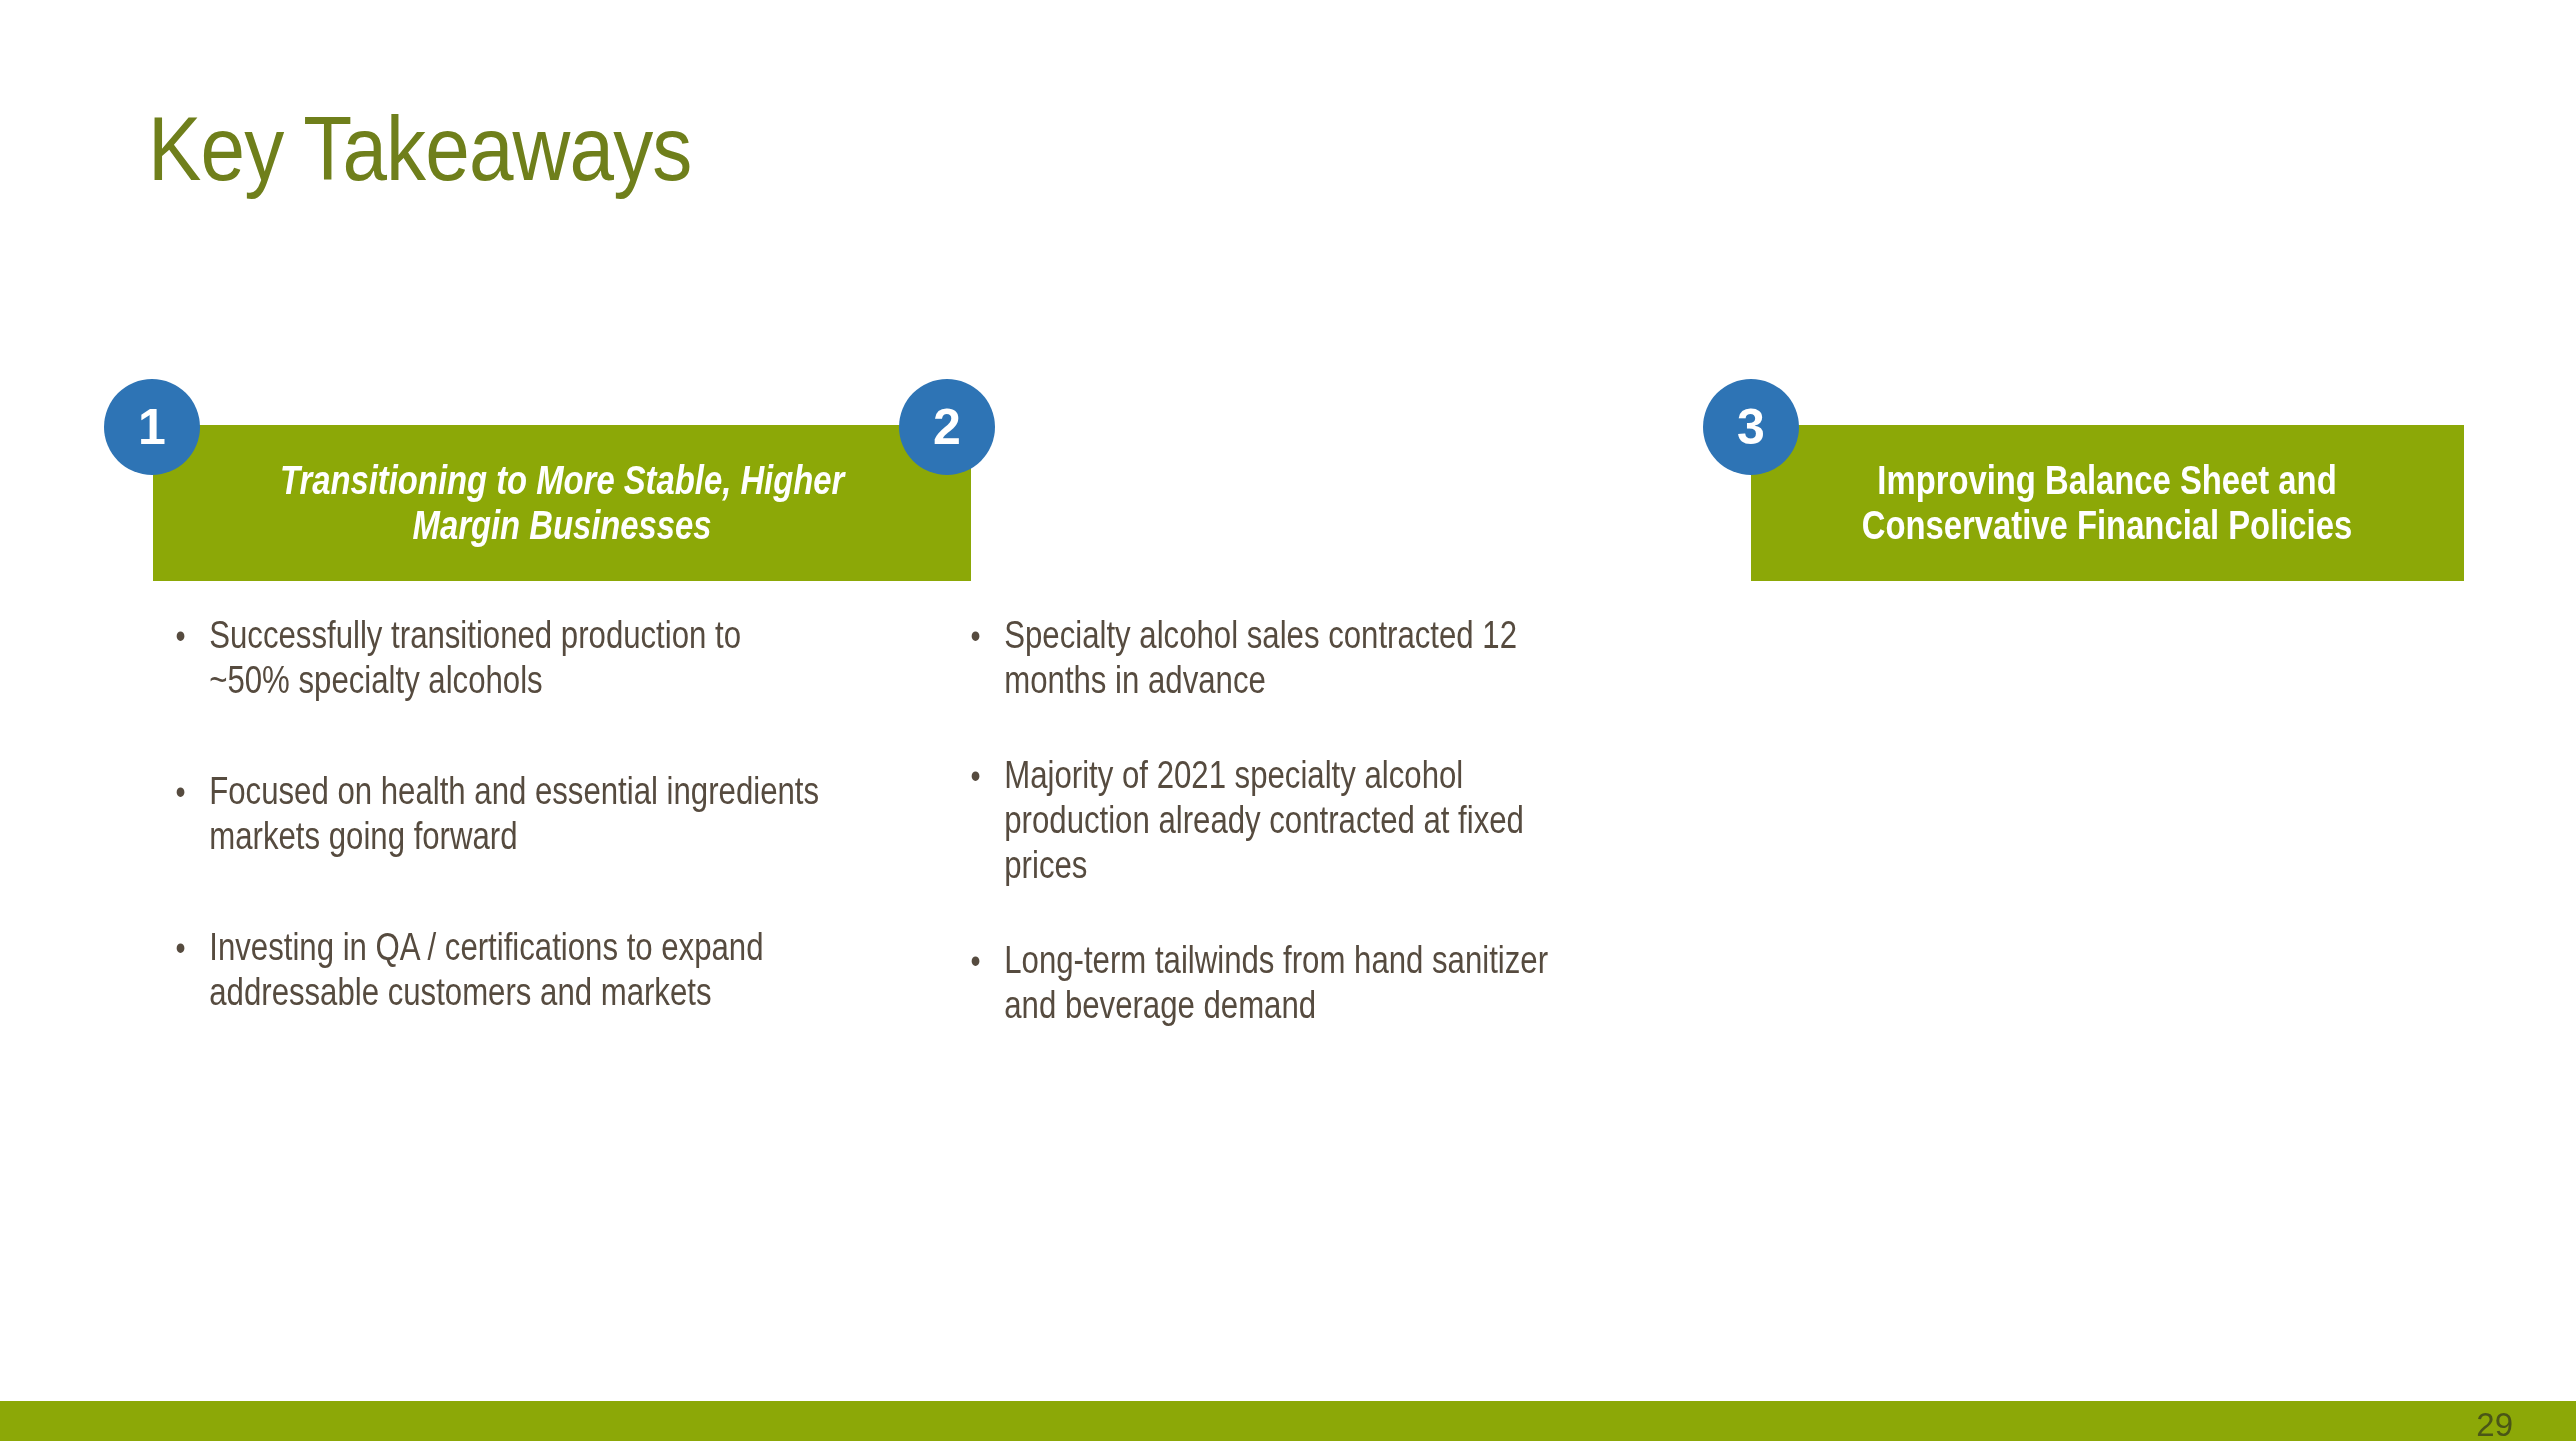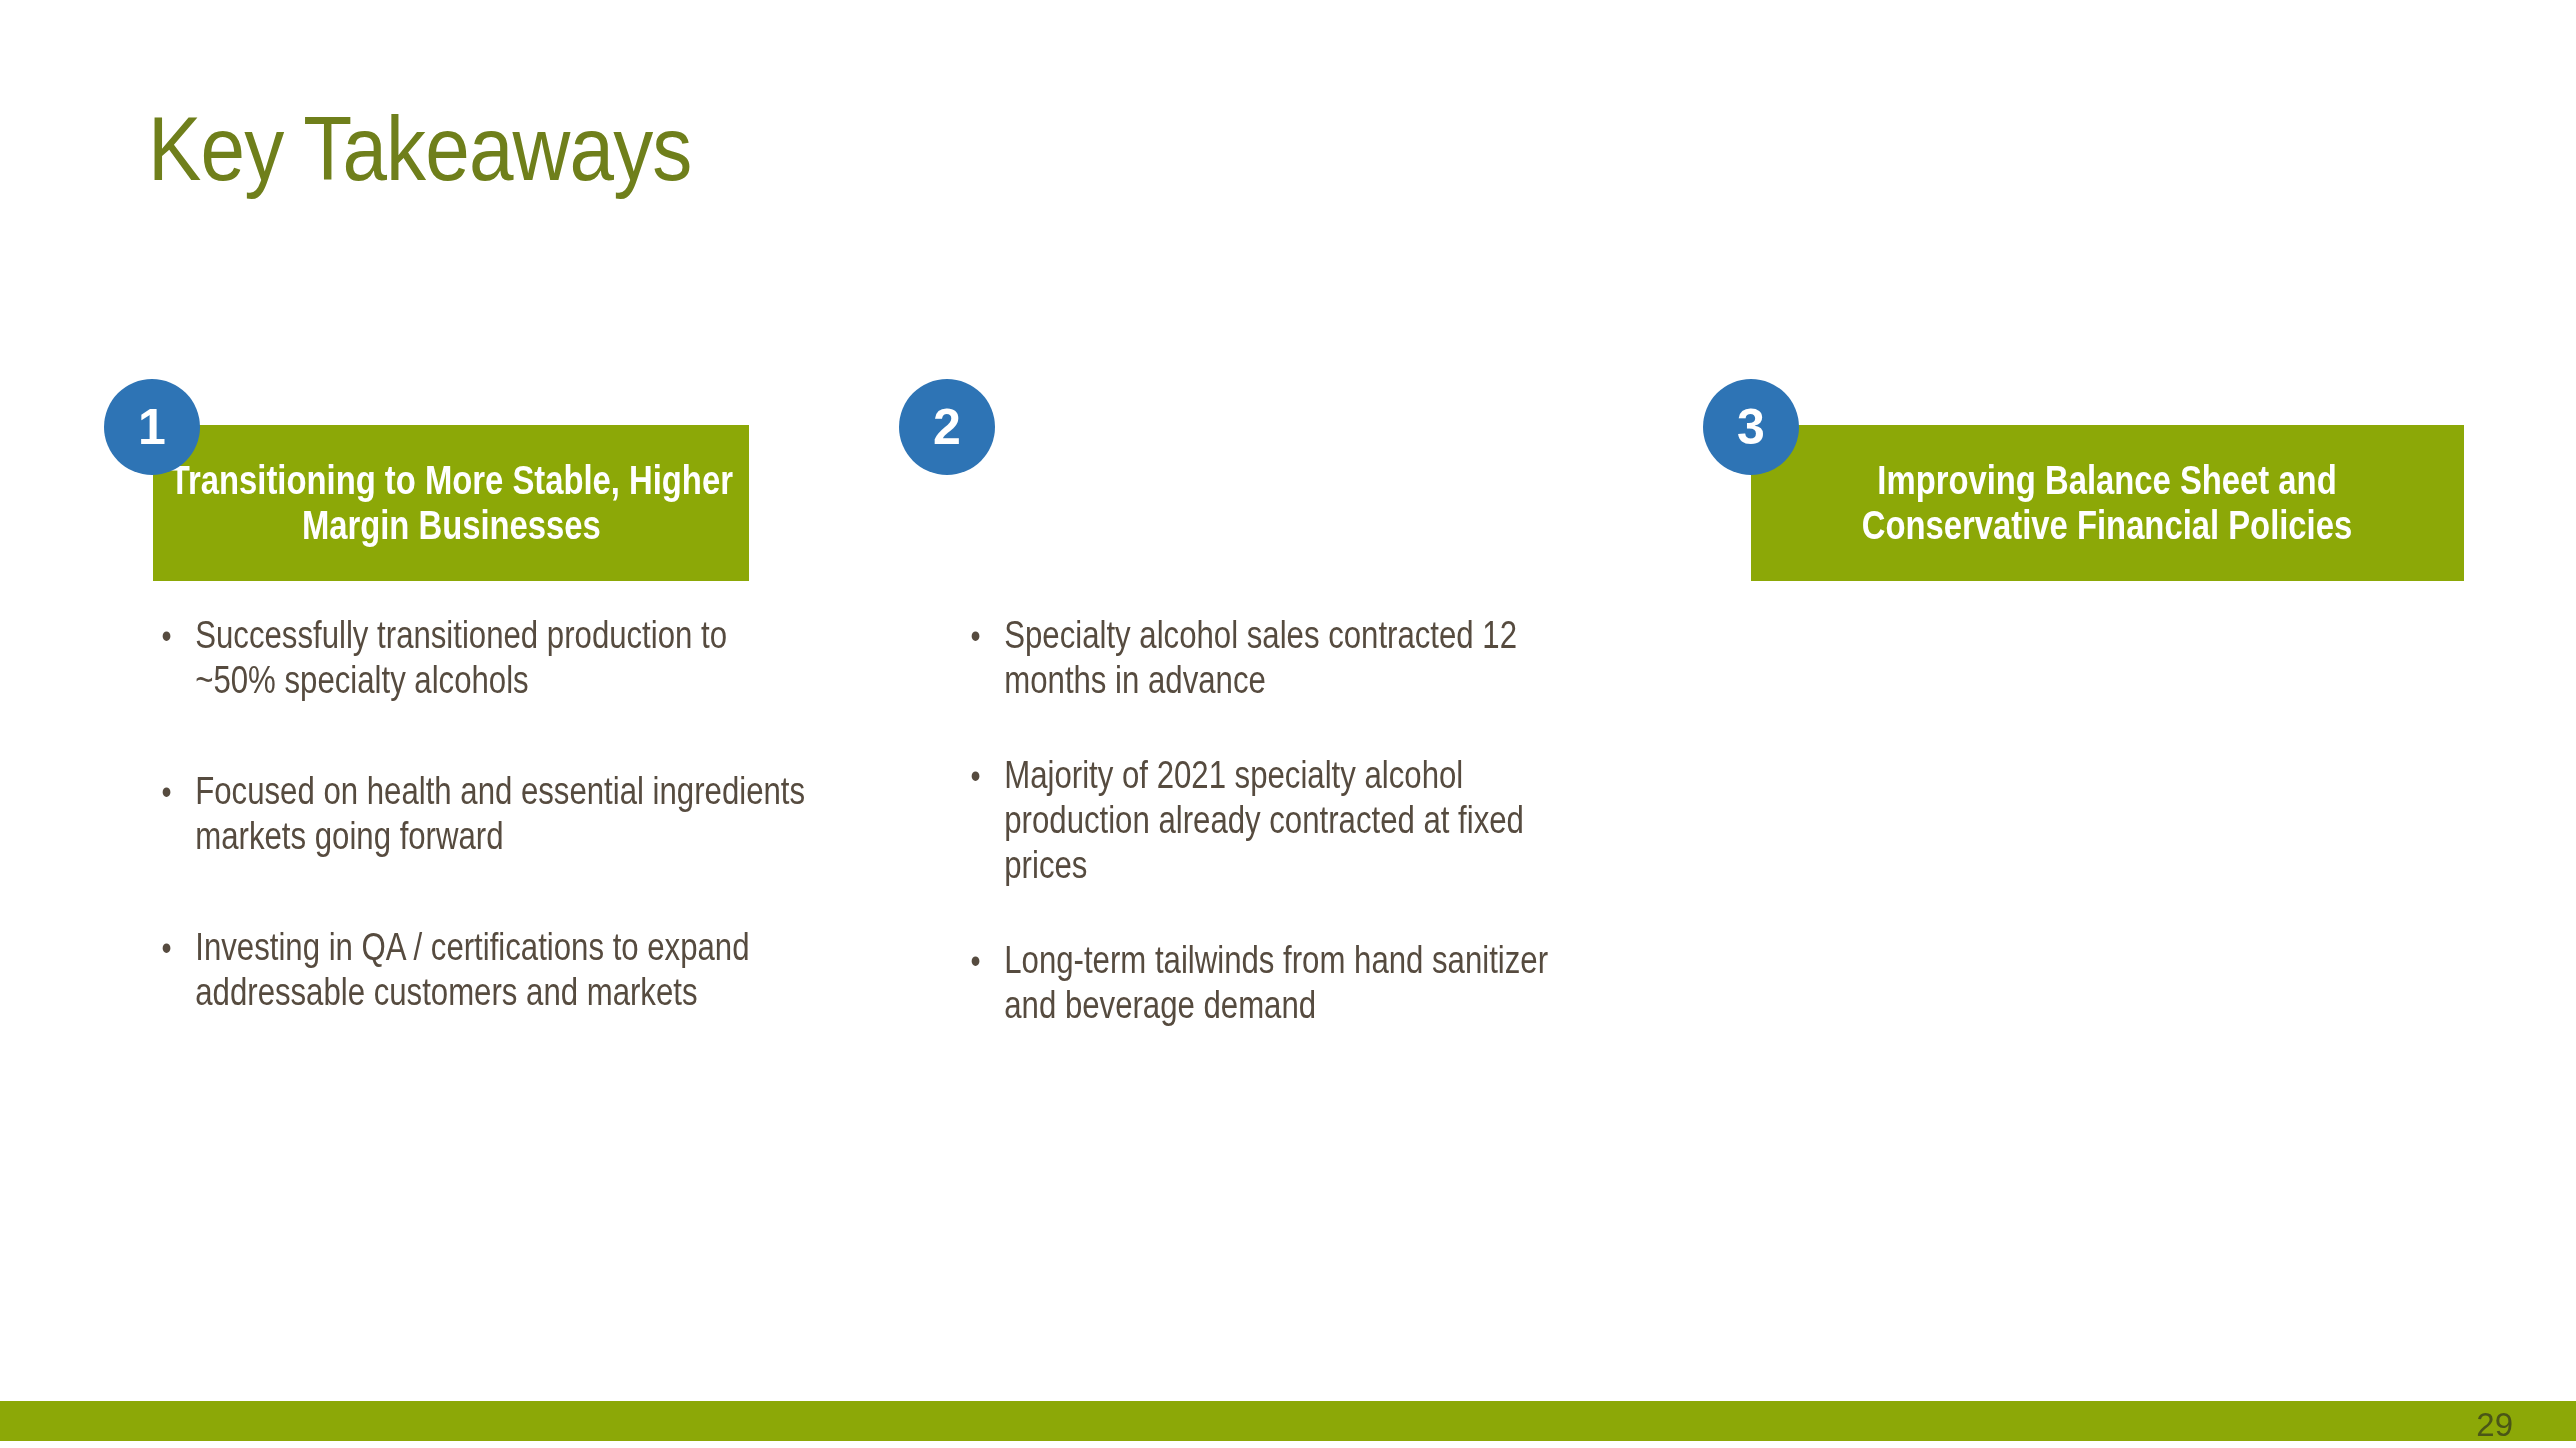--- a/index.html
+++ b/index.html
@@ -45,41 +45,41 @@
   .header-bar {
     position: absolute;
     top: 425px;
     height: 156px;
     background: #8CA807;
     display: flex;
     align-items: center;
     justify-content: center;
     z-index: 1;
   }
-  .c1 { left: 153px;  width: 596px; }
+  .c1 { left: 153px;  width: 818px; font-style: italic; }
   .c2 { left: 948px;  width: 727px; }
   .c3 { left: 1751px; width: 713px; justify-content: center; }
   .header-text {
     color: #ffffff;
     font-size: 40px;
     font-weight: bold;
     line-height: 45px;
     text-align: center;
     white-space: pre;
     transform: scaleX(0.82);
     transform-origin: center center;
   }
   .bullets {
     position: absolute;
     top: 613px;
     margin: 0;
     padding: 0;
     list-style: none;
   }
-  .u1 { left: 160px; }
+  .u1 { left: 174px; }
   .u2 { left: 969px; }
   .u3 { left: 1772px; }
   .bullets li {
     position: relative;
     padding-left: 43px;
     font-size: 38px;
     line-height: 45px;
     color: #564B3F;
     white-space: pre;
     transform: scaleX(0.82);

